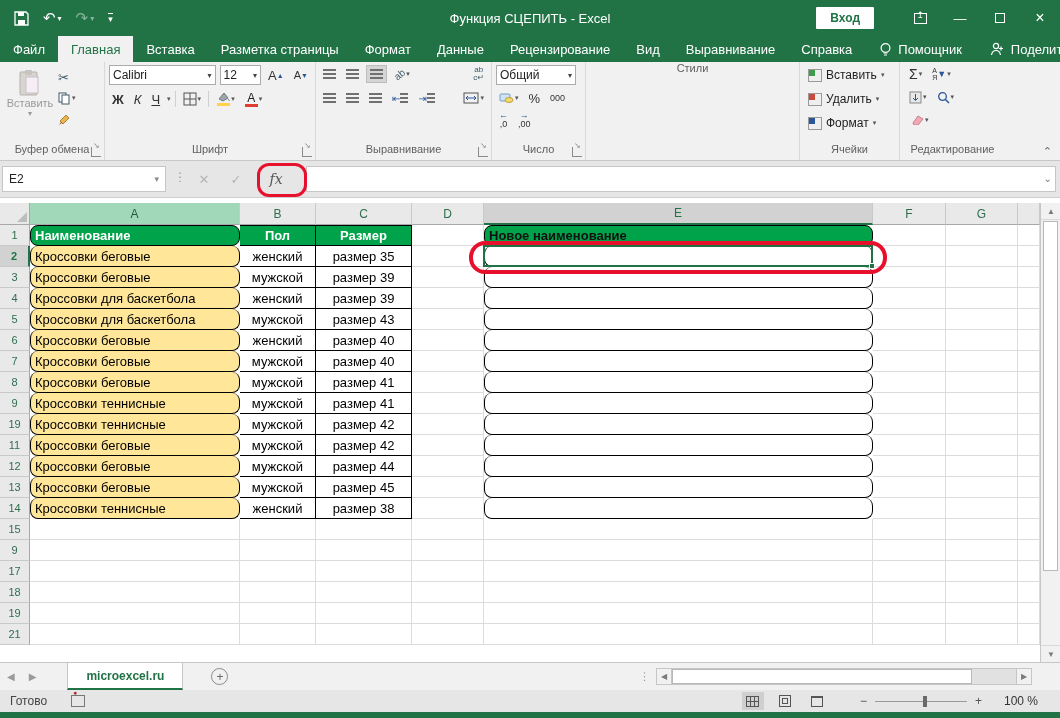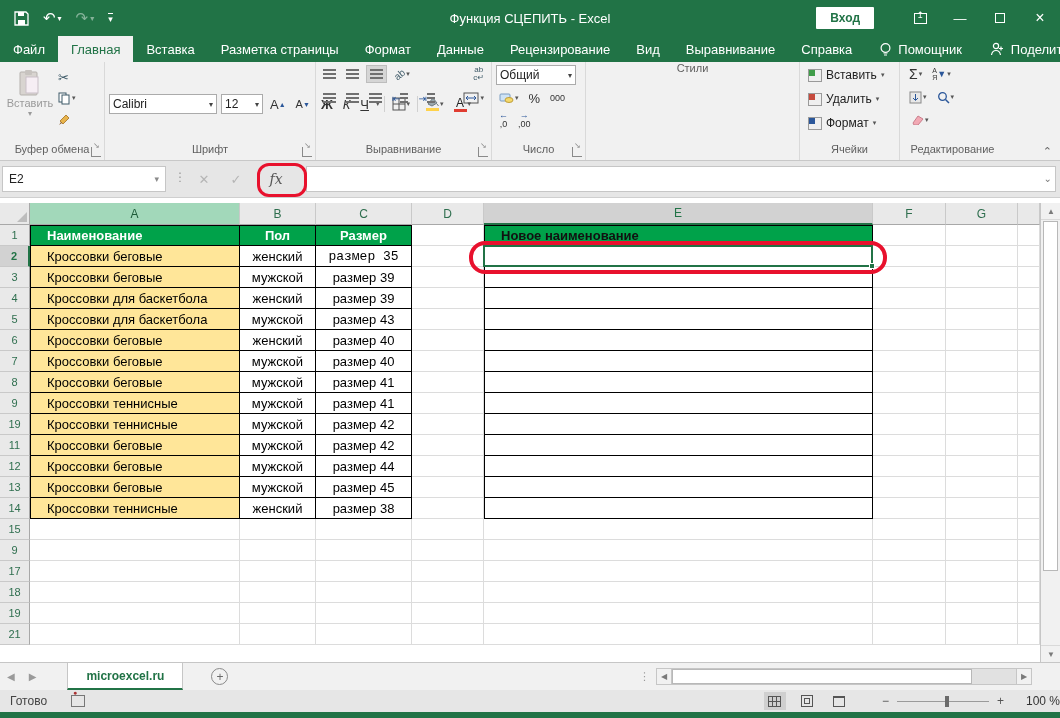--- a/index.html
+++ b/index.html
@@ -75,21 +75,21 @@
   .srow { display:flex; height:21px; }
   .rowhdr { width:30px; background:#e9e9e9; border-right:1px solid #a8a8a8; border-bottom:1px solid #c9c9c9; color:#2e6e4e; font-size:11px; display:flex; align-items:center; justify-content:center; }
   .rowhdr.selrow { background:#d2d2d2; color:var(--chrome); font-weight:bold; border-right:2px solid var(--chrome); }
   .cell { height:21px; font-size:13px; color:#000; display:flex; align-items:center; border-right:1px solid #dcdcdc; border-bottom:1px solid #dcdcdc; overflow:hidden; white-space:nowrap; }
   .cell.bordered { border-right:1px solid #000; border-bottom:1px solid #000; }
   .cell.lb { border-left:1px solid #000; }
   .cell.tb { border-top:1px solid #000; }
   .cell.greenhdr { background:var(--fillgreen); color:#fff; font-weight:bold; }
   .cell.greenhdr.dark { color:#111; }
   .cell.yellow { background:var(--yellow); }
-  .cell.al { padding-left:16px; justify-content:flex-start; }
+  .cell.al { padding-left:4px; justify-content:flex-start;border-radius:8px; }
   .cell.ac { justify-content:center; }
   #selbox { position:absolute; border:2px solid var(--sel); background:transparent; }
   #selhandle { position:absolute; width:6px; height:6px; background:var(--sel); border:1px solid #fff; }
   
   #vscroll { position:absolute; top:203px; right:0; width:20px; height:459px; background:#f1f1f1; border-left:1px solid #c6c6c6; }
   .varrow { width:20px; height:17px; display:flex; align-items:center; justify-content:center; color:#7a7a7a; font-size:8px; border-bottom:1px solid #d9d9d9; }
   #vthumb { position:absolute; top:18px; left:2px; width:15px; height:350px; background:#fff; border:1px solid #b8b8b8; }
   #varrow-dn { position:absolute; bottom:0; border-top:1px solid #d9d9d9; border-bottom:none; }
 
   
@@ -119,21 +119,21 @@
   .gridglyph { width:13px; height:11px; background:
       linear-gradient(#555 0 0) 0 0/13px 1px no-repeat,
       repeating-linear-gradient(90deg,#555 0 1px, transparent 1px 4px),
       repeating-linear-gradient(#555 0 1px, transparent 1px 5px); }
   .pageglyph { width:12px; height:12px; border:1px solid #555; display:flex; align-items:center; justify-content:center; }
   .pageglyph>i { width:6px; height:6px; border:1px solid #555; }
   .breakglyph { width:12px; height:11px; border:1px solid #555; border-top:2px solid #555; }
   #zoomctl { display:flex; align-items:center; gap:8px; margin:0 12px 0 22px; color:#555; }
   #zoomtrack { width:92px; height:1px; background:#9a9a9a; position:relative; }
   #zoomhandle { position:absolute; left:48px; top:-5px; width:4px; height:11px; background:#6a6a6a; }
-  #zoom-label { margin-right:0; color:#333; }
+  #zoom-label { margin-right:22px; color:#333; }
   #greenstrip { position:absolute; top:712px; left:0; width:1060px; height:6px; background:var(--chrome); }
 
   svg { display:block; }
 </style>
 </head>
 <body>
 
 <div id="app">
 
   <div id="titlebar">
@@ -223,21 +223,21 @@
                 <path d="M2 8l6-6 3 3-6 6z" fill="#e8b44c" stroke="#b3843a"></path>
                 <path d="M1 12l2-3 1 1z" fill="#8a5a2a"></path>
               </svg>
           </span>
         </div>
       </div>
       <div class="glabel"><span>Буфер обмена</span><span class="launcher"></span></div>
     </div>
 
     <div class="rgroup" style="width:211px">
-      <div class="gcontent" style="flex-direction:row; gap:5px;text-align:right;">
+      <div class="gcontent" style="flex-direction:column; gap:5px;text-align:right;">
         <div class="frow">
           <span class="combo" style="width:108px">
               <span>Calibri</span>
               <span class="car">▾</span>
             </span>
           <span class="combo" style="width:42px">
               <span>12</span>
               <span class="car">▾</span>
             </span>
           <span class="fbtn">A<span style="font-size:7px;color:#2b579a;">▲</span></span>
@@ -466,21 +466,21 @@
           <div class="cell" style="width: 72px;"></div>
           <div class="cell bordered tb lb greenhdr dark al" style="width: 389px;">Новое наименование</div>
           <div class="cell" style="width: 73px;"></div>
           <div class="cell" style="width: 72px;"></div>
           <div class="cell" style="width: 22px;"></div>
         </div>
         <div class="srow">
           <div class="rowhdr selrow">2</div>
           <div class="cell bordered lb yellow al" style="width: 210px;">Кроссовки беговые</div>
           <div class="cell bordered ac" style="width: 76px;">женский</div>
-          <div class="cell bordered ac" style="width: 96px; font-family: Liberation Mono, monospace;">размер 35</div>
+          <div class="cell bordered ac" style="width: 96px;">размер 35</div>
           <div class="cell" style="width: 72px;"></div>
           <div class="cell bordered lb al" style="width: 389px;"></div>
           <div class="cell" style="width: 73px;"></div>
           <div class="cell" style="width: 72px;"></div>
           <div class="cell" style="width: 22px;"></div>
         </div>
         <div class="srow">
           <div class="rowhdr">3</div>
           <div class="cell bordered lb yellow al" style="width: 210px;">Кроссовки беговые</div>
           <div class="cell bordered ac" style="width: 76px;">мужской</div>

